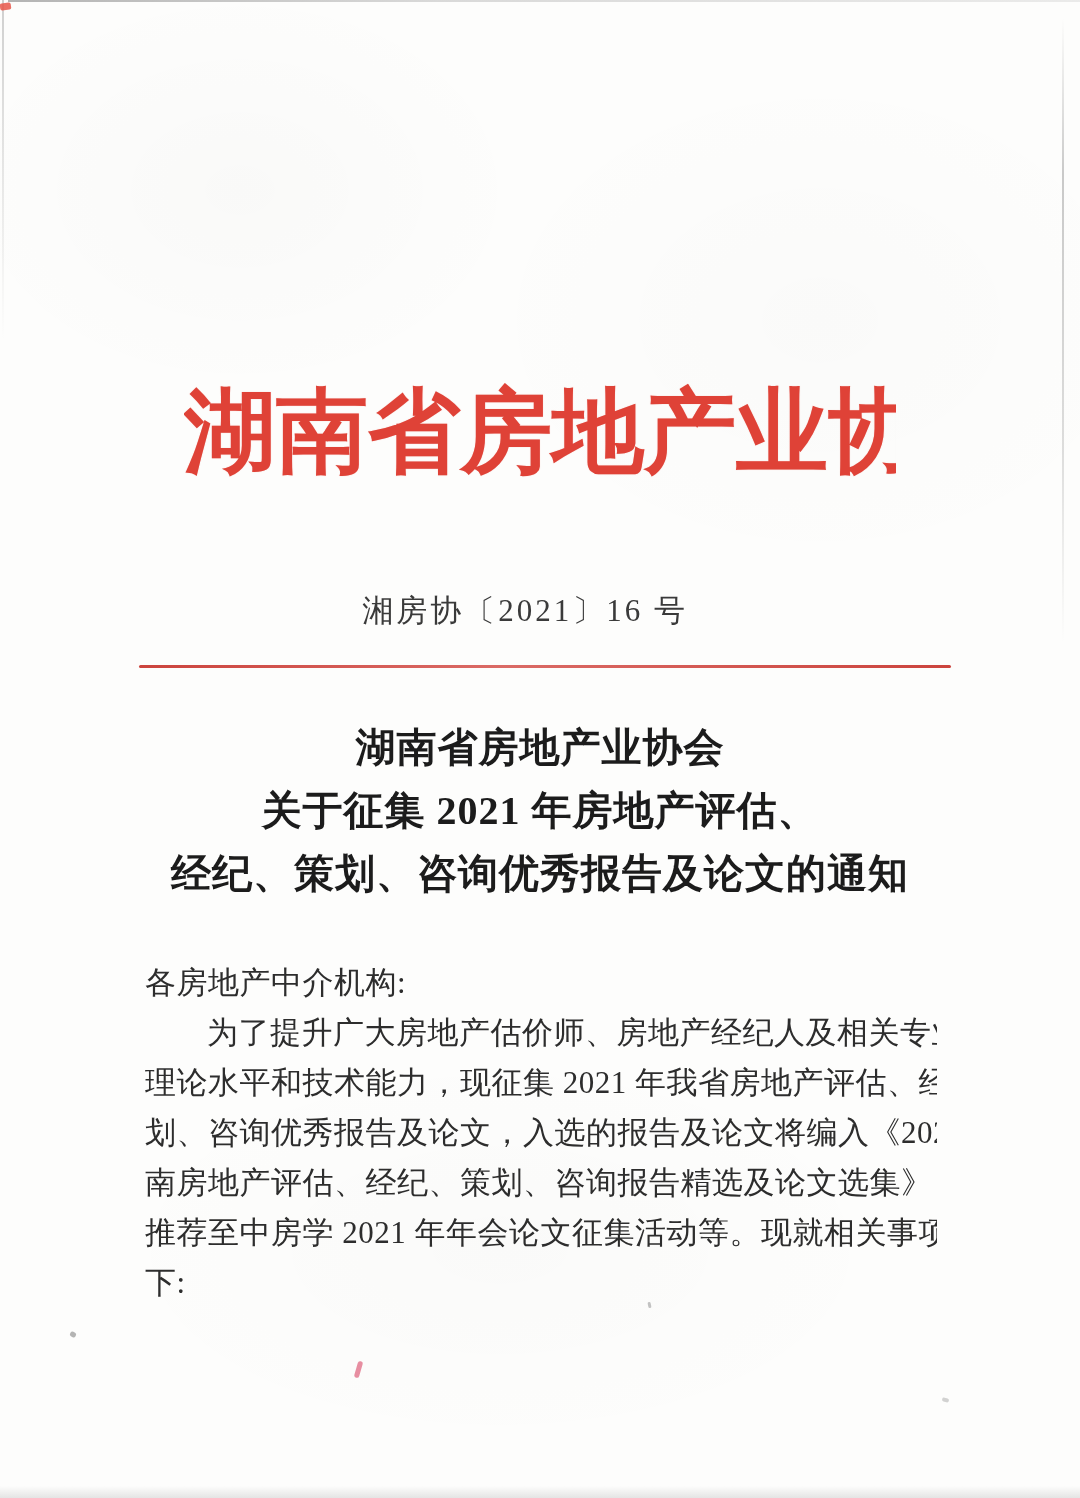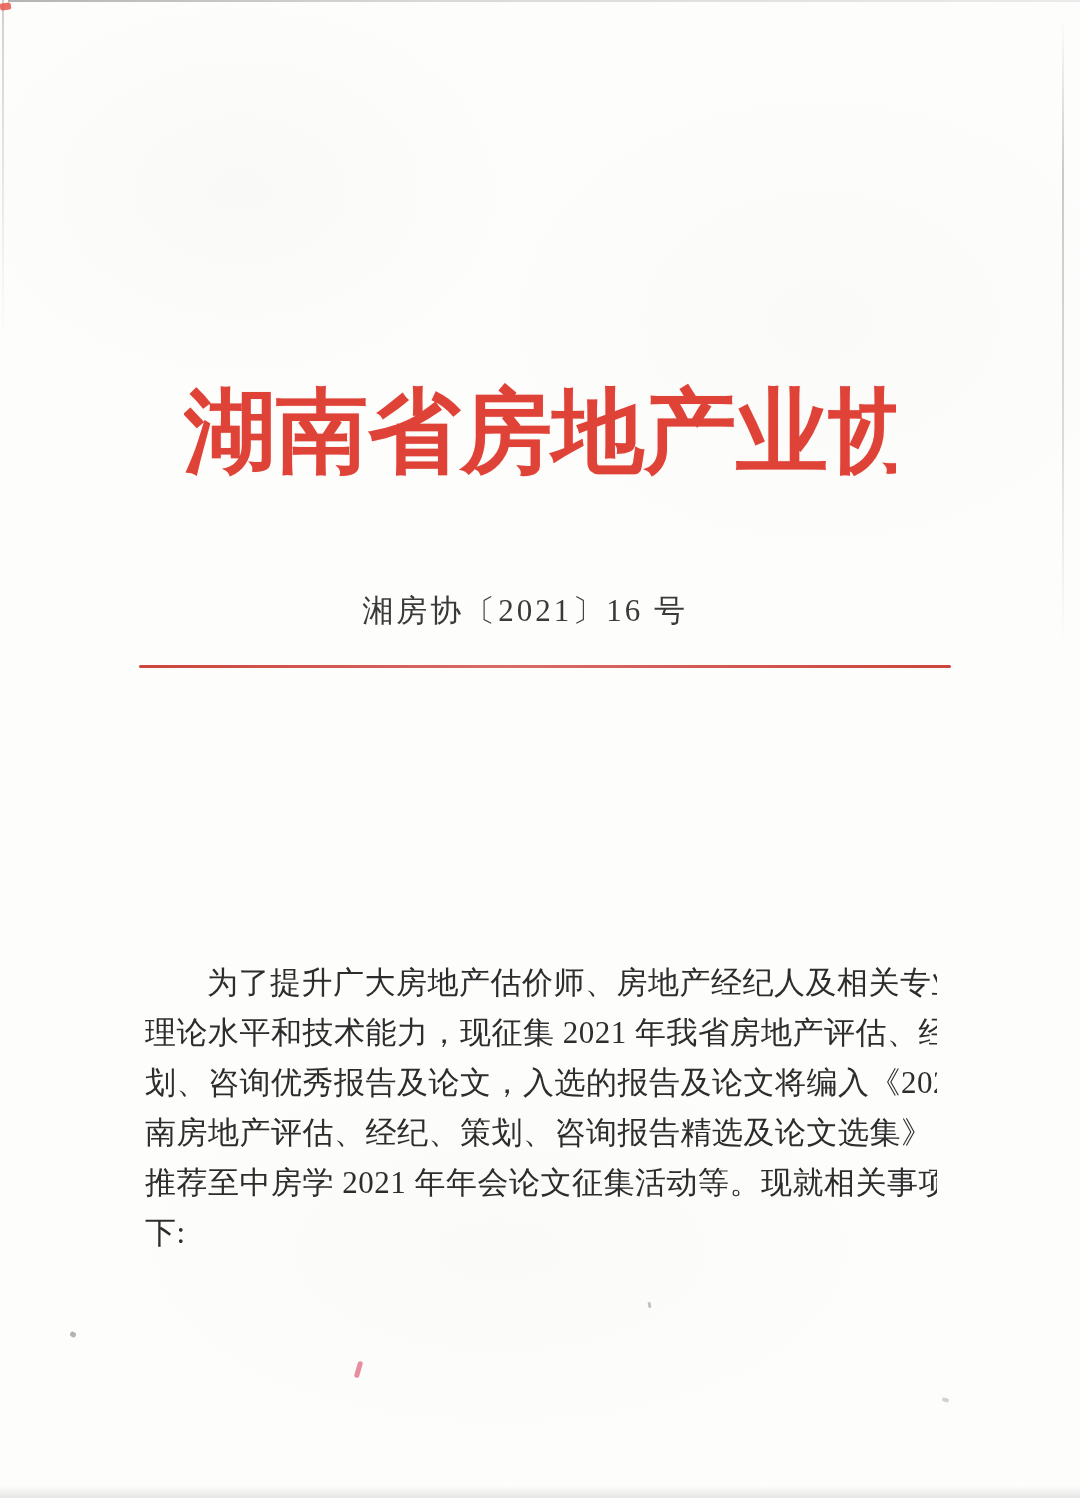--- a/index.html
+++ b/index.html
@@ -128,22 +128,28 @@
   <div class="speck-gray-1"></div>
   <div class="speck-gray-2"></div>
   <div class="speck-gray-3"></div>
 
   <div class="header-title">湖南省房地产业协会文件</div>
 
   <div class="doc-number">湘房协〔2021〕16 号</div>
 
   <div class="red-rule"></div>
 
+  <div class="doc-title">
+    <div class="title-line">湖南省房地产业协会</div>
+    <div class="title-line">关于征集 2021 年房地产评估、</div>
+    <div class="title-line">经纪、策划、咨询优秀报告及论文的通知</div>
+  </div>
 
   <div class="doc-body">
+    <div class="body-line">各房地产中介机构:</div>
     <div class="body-line just indent">为了提升广大房地产估价师、房地产经纪人及相关专业人员</div>
     <div class="body-line just">理论水平和技术能力，现征集 2021 年我省房地产评估、经纪、策</div>
     <div class="body-line just">划、咨询优秀报告及论文，入选的报告及论文将编入《2021 年湖</div>
     <div class="body-line just">南房地产评估、经纪、策划、咨询报告精选及论文选集》，并将</div>
     <div class="body-line just">推荐至中房学 2021 年年会论文征集活动等。现就相关事项通知如</div>
     <div class="body-line">下:</div>
   </div>
 
 </div>
 

